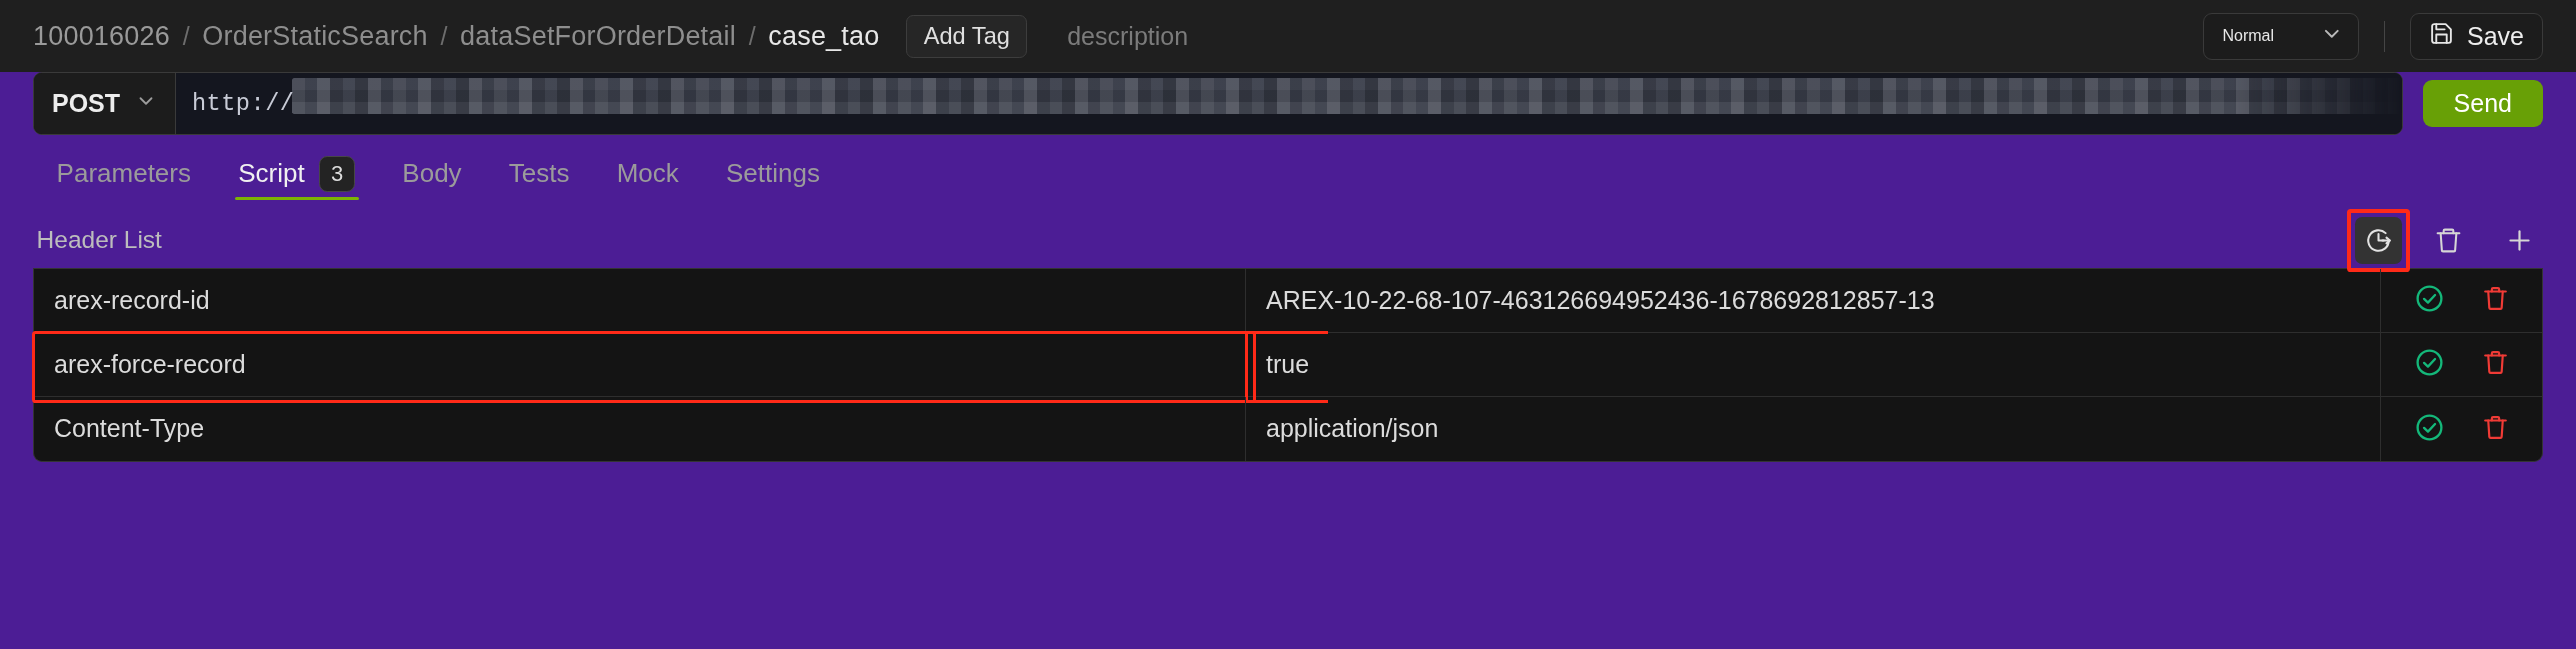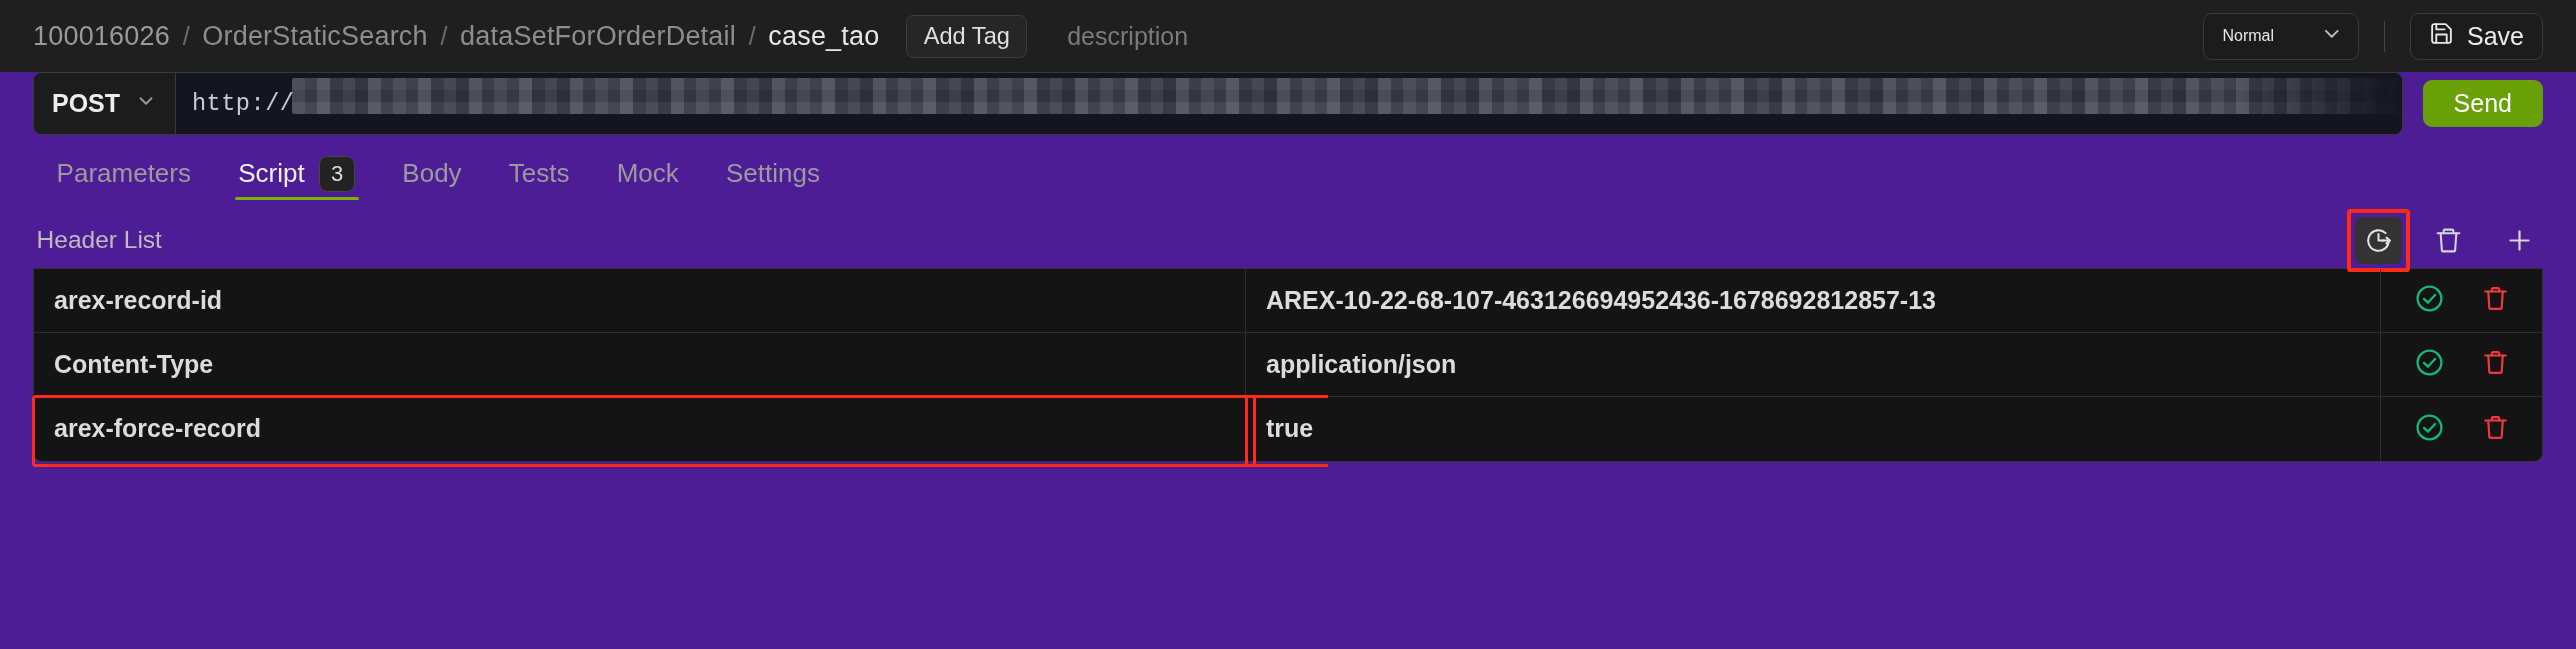--- a/index.html
+++ b/index.html
@@ -166,21 +166,20 @@
     position: relative;
     height: 64px;
     display: flex; align-items: stretch;
     border-bottom: 0.9px solid #2e2e2e;
   }
   .trow:last-child { border-bottom: none; }
   .cell-key, .cell-val {
     display: flex; align-items: center;
     font-size: 25px; color: #dcdcdc;
     padding-left: 20px;
-    font-weight: bold;
   }
   .cell-key { flex: 0 0 1212px; border-right: 0.9px solid #2e2e2e; }
   .cell-val { flex: 1 1 auto; border-right: 0.9px solid #2e2e2e; }
   .cell-actions {
     flex: 0 0 161px; display: flex; align-items: center; justify-content: center; gap: 36px;
   }
   .chk-icon { color: #14b87a; cursor: pointer; }
   .del-icon { color: #f03b36; cursor: pointer; }
 
   .trow.highlighted .cell-key::after {
@@ -329,55 +328,55 @@
         <span class="del-icon">
           <svg width="29" height="29" viewBox="0 0 24 24" fill="none" stroke="#f03b36" stroke-width="1.8" stroke-linecap="round" stroke-linejoin="round">
             <polyline points="3.5 6.2 20.5 6.2"></polyline>
             <path d="M9 6.2V4.4a1 1 0 0 1 1-1h4a1 1 0 0 1 1 1v1.8"></path>
             <path d="M6 6.2l.9 13.5a1 1 0 0 0 1 .9h8.2a1 1 0 0 0 1-.9L18 6.2"></path>
           </svg>
         </span>
       </div>
     </div>
 
+    <div class="trow highlighted">
+      <div class="cell-key">arex-force-record</div>
+      <div class="cell-val">true</div>
+      <div class="cell-actions">
+        <span class="chk-icon">
+          <svg width="31" height="31" viewBox="0 0 24 24" fill="none" stroke="#14b87a" stroke-width="1.8" stroke-linecap="round" stroke-linejoin="round">
+            <circle cx="12" cy="12" r="9.2"></circle>
+              <polyline points="7.8 12.3 10.8 15.2 16.3 9.3"></polyline>
+          </svg>
+        </span>
+        <span class="del-icon">
+          <svg width="29" height="29" viewBox="0 0 24 24" fill="none" stroke="#f03b36" stroke-width="1.8" stroke-linecap="round" stroke-linejoin="round">
+            <polyline points="3.5 6.2 20.5 6.2"></polyline>
+            <path d="M9 6.2V4.4a1 1 0 0 1 1-1h4a1 1 0 0 1 1 1v1.8"></path>
+            <path d="M6 6.2l.9 13.5a1 1 0 0 0 1 .9h8.2a1 1 0 0 0 1-.9L18 6.2"></path>
+          </svg>
+        </span>
+      </div>
+    </div>
+
     <div class="trow">
       <div class="cell-key">Content-Type</div>
       <div class="cell-val">application/json</div>
       <div class="cell-actions">
         <span class="chk-icon">
           <svg width="31" height="31" viewBox="0 0 24 24" fill="none" stroke="#14b87a" stroke-width="1.8" stroke-linecap="round" stroke-linejoin="round">
             <circle cx="12" cy="12" r="9.2"></circle>
               <polyline points="7.8 12.3 10.8 15.2 16.3 9.3"></polyline>
           </svg>
         </span>
         <span class="del-icon">
           <svg width="29" height="29" viewBox="0 0 24 24" fill="none" stroke="#f03b36" stroke-width="1.8" stroke-linecap="round" stroke-linejoin="round">
             <polyline points="3.5 6.2 20.5 6.2"></polyline>
             <path d="M9 6.2V4.4a1 1 0 0 1 1-1h4a1 1 0 0 1 1 1v1.8"></path>
             <path d="M6 6.2l.9 13.5a1 1 0 0 0 1 .9h8.2a1 1 0 0 0 1-.9L18 6.2"></path>
           </svg>
         </span>
       </div>
     </div>
 
-    <div class="trow highlighted">
-      <div class="cell-key">arex-force-record</div>
-      <div class="cell-val">true</div>
-      <div class="cell-actions">
-        <span class="chk-icon">
-          <svg width="31" height="31" viewBox="0 0 24 24" fill="none" stroke="#14b87a" stroke-width="1.8" stroke-linecap="round" stroke-linejoin="round">
-            <circle cx="12" cy="12" r="9.2"></circle>
-              <polyline points="7.8 12.3 10.8 15.2 16.3 9.3"></polyline>
-          </svg>
-        </span>
-        <span class="del-icon">
-          <svg width="29" height="29" viewBox="0 0 24 24" fill="none" stroke="#f03b36" stroke-width="1.8" stroke-linecap="round" stroke-linejoin="round">
-            <polyline points="3.5 6.2 20.5 6.2"></polyline>
-            <path d="M9 6.2V4.4a1 1 0 0 1 1-1h4a1 1 0 0 1 1 1v1.8"></path>
-            <path d="M6 6.2l.9 13.5a1 1 0 0 0 1 .9h8.2a1 1 0 0 0 1-.9L18 6.2"></path>
-          </svg>
-        </span>
-      </div>
-    </div>
-
   </div>
 </div>
 
 
 </body></html>

